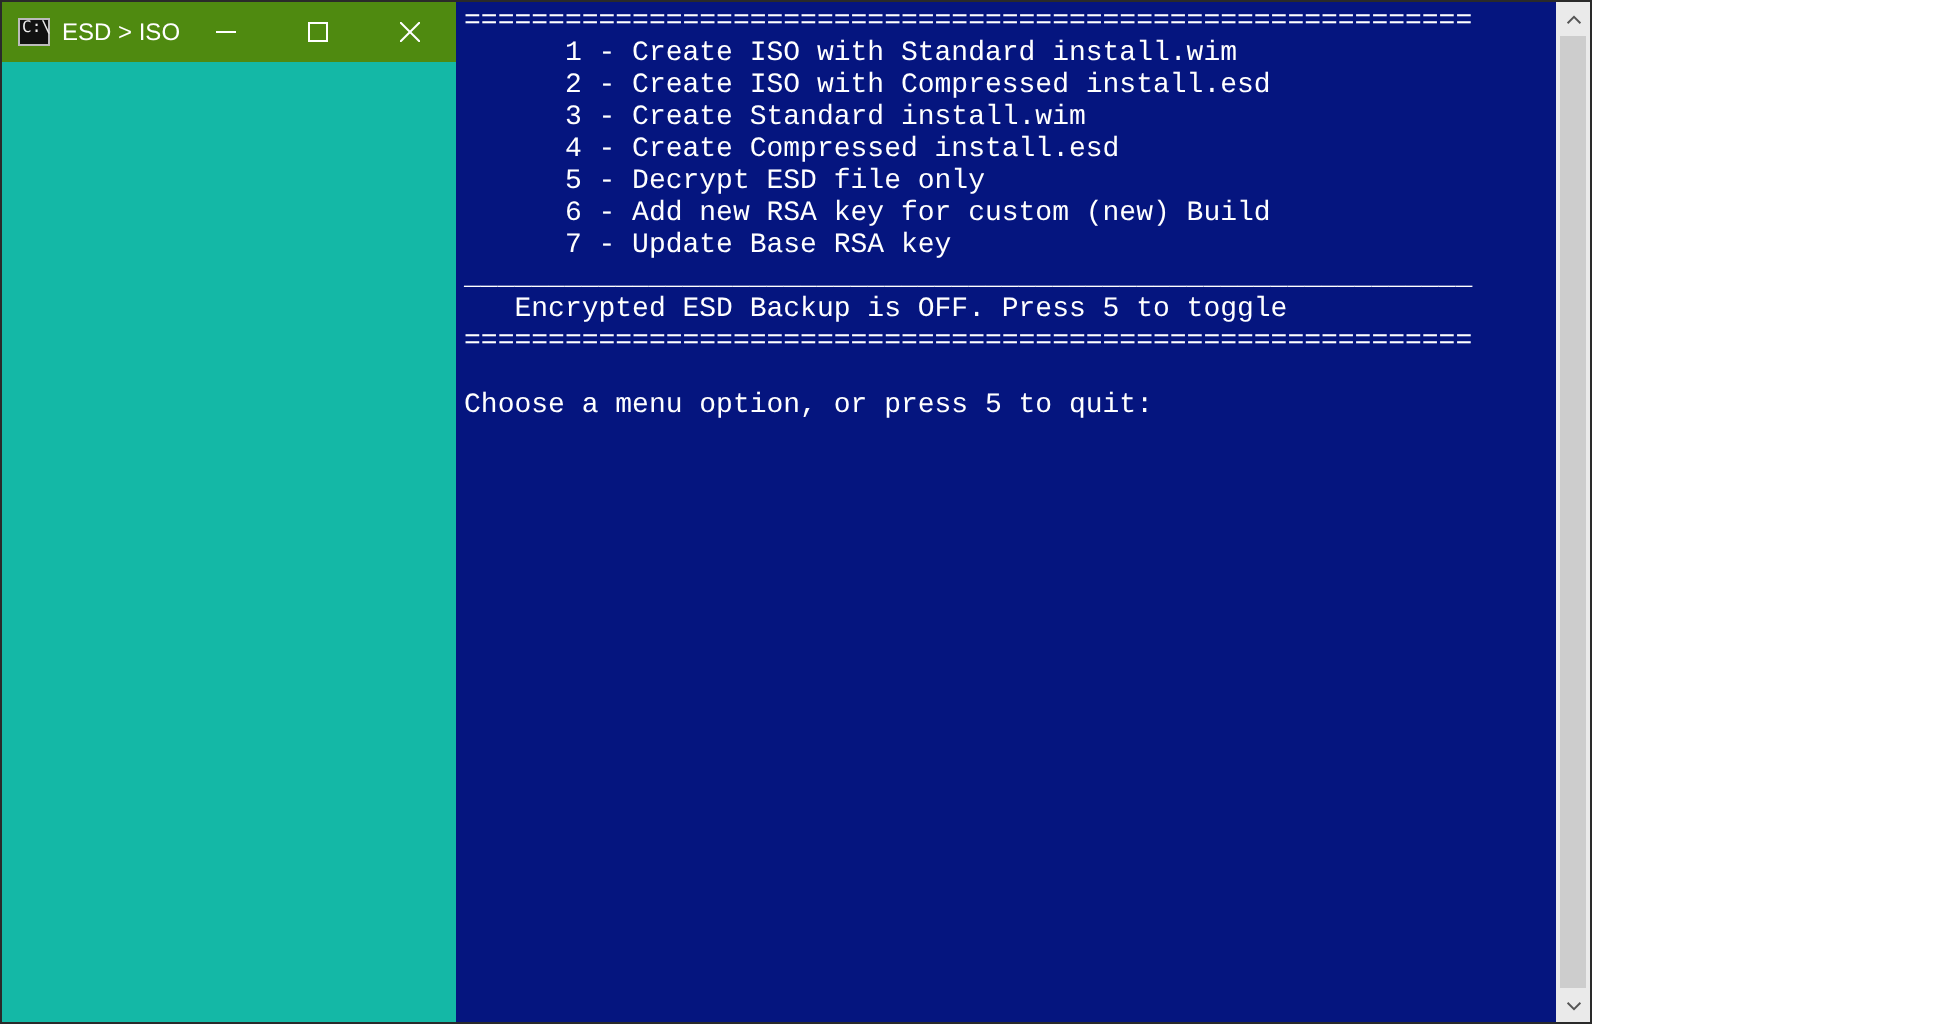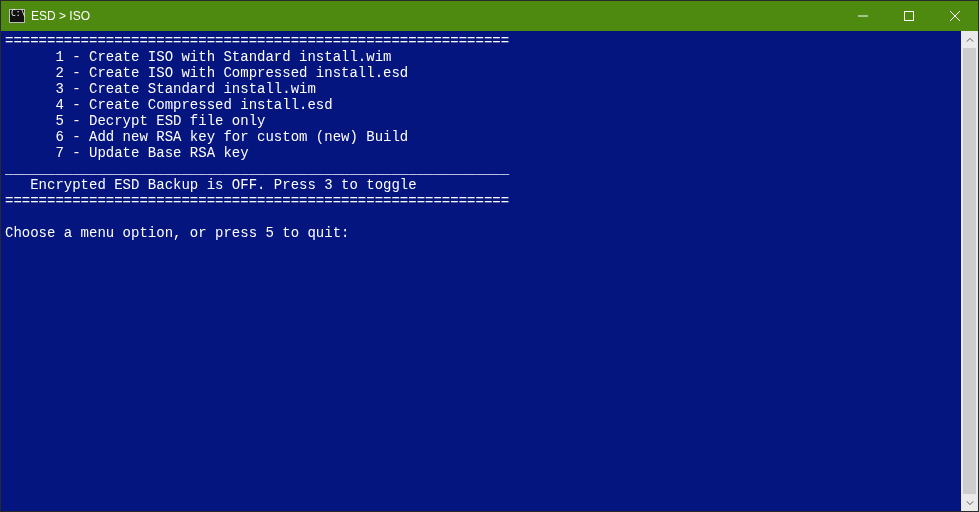--- a/index.html
+++ b/index.html
@@ -1,19 +1,19 @@
 <!DOCTYPE html>
 <html><head>
 <meta charset="utf-8">
 <style>
   * { box-sizing: border-box; margin: 0; padding: 0; }
   html, body { width: 979px; height: 512px; overflow: hidden; font-family: "Segoe UI", Arial, sans-serif; }
   .window {
-    width: 979px; height: 512px; background: #e5e5e5;
-    display: flex; flex-direction: column; border: 1px solid #2a2a2a;
+    width: 796px; height: 512px; background: #14b8a6;
+    display: flex; flex-direction: row; border: 1px solid #2a2a2a;
   }
   .titlebar {
     height: 30px; background: #4f8a10; color: #ffffff;
     display: flex; align-items: center; user-select: none;
   }
   .titlebar-icon {
     width: 16px; height: 14px; margin: 0 6px 0 8px; background: #111;
     border: 1px solid #bbb; position: relative; display: inline-block;
   }
   .titlebar-icon::before {
@@ -74,21 +74,21 @@
   <div class="client">
     <div class="terminal"><span>============================================================</span>
 <span id="menu-lines">      1 - Create ISO with Standard install.wim
       2 - Create ISO with Compressed install.esd
       3 - Create Standard install.wim
       4 - Create Compressed install.esd
       5 - Decrypt ESD file only
       6 - Add new RSA key for custom (new) Build
       7 - Update Base RSA key
 </span><span>____________________________________________________________</span>
-<span>   Encrypted ESD Backup is OFF. Press 3 to toggle</span>
+<span>   Encrypted ESD Backup is OFF. Press 5 to toggle</span>
 <span>============================================================</span>
 
 <span>Choose a menu option, or press 5 to quit:</span></div>
 
     <div class="scrollbar">
       <div class="sb-btn">
         <svg width="8" height="8" viewBox="0 0 10 10">
             <polyline points="1,7 5,3 9,7" fill="none" stroke="#555" stroke-width="1.2"></polyline>
           </svg>
       </div>

